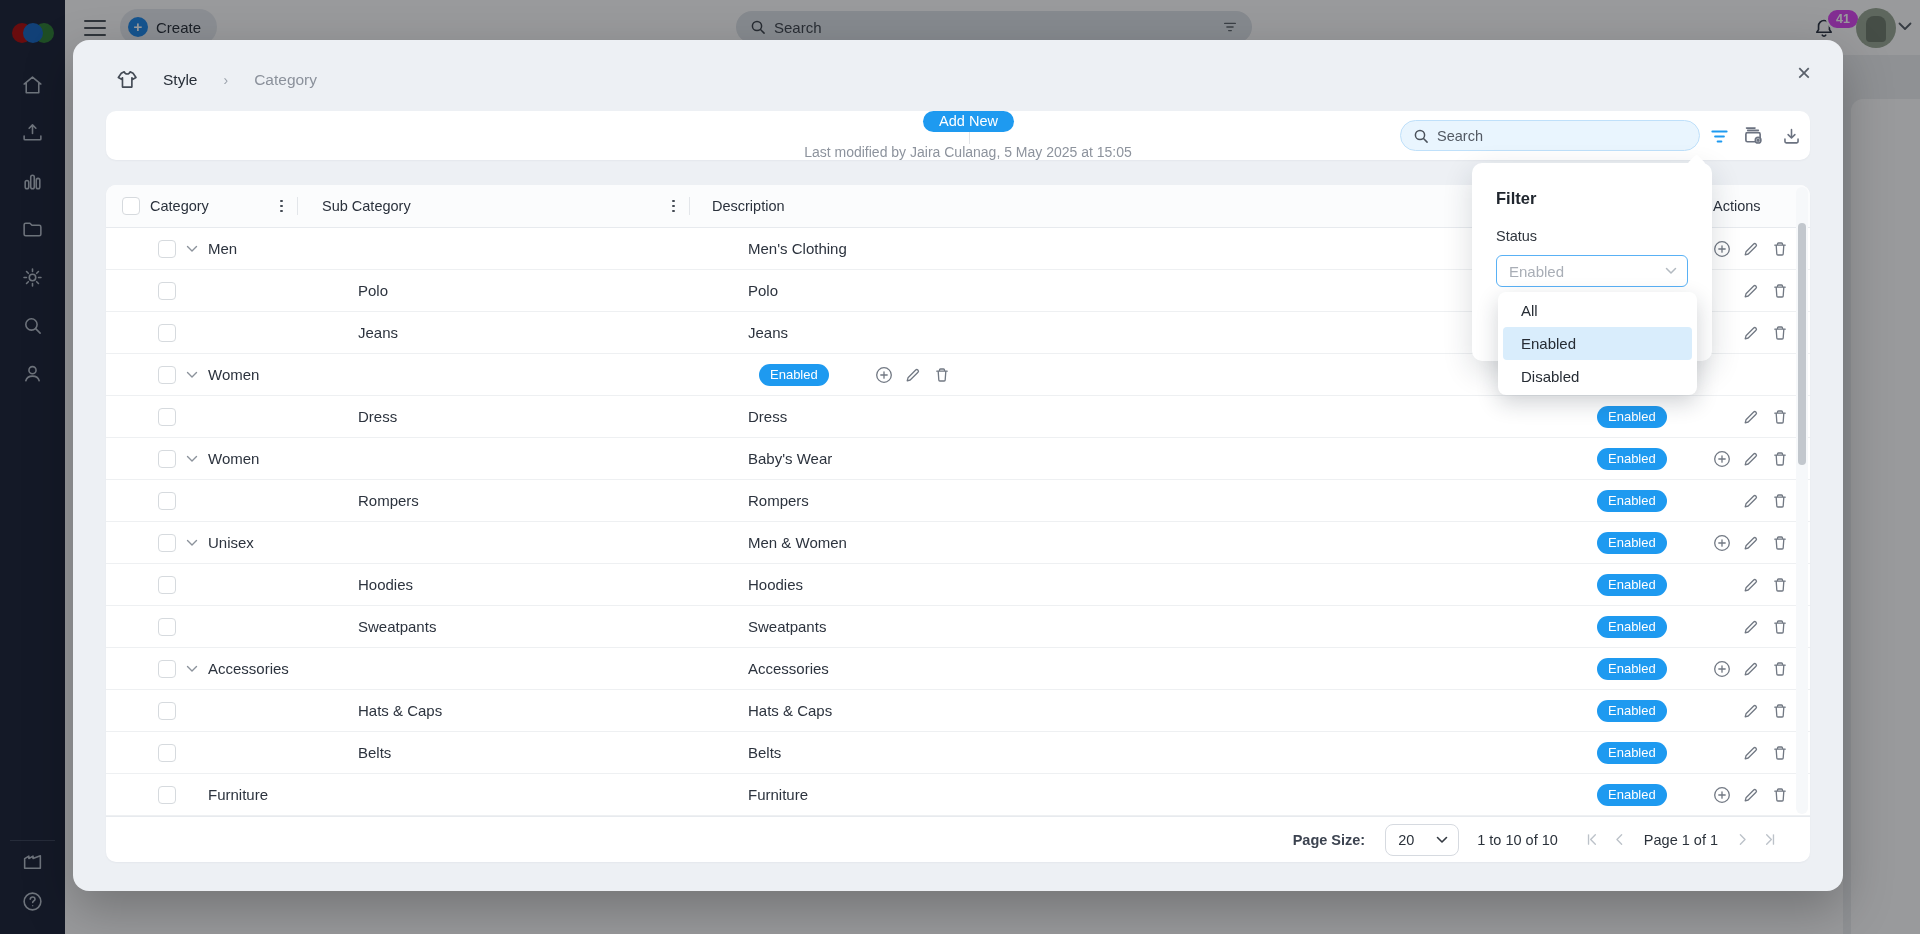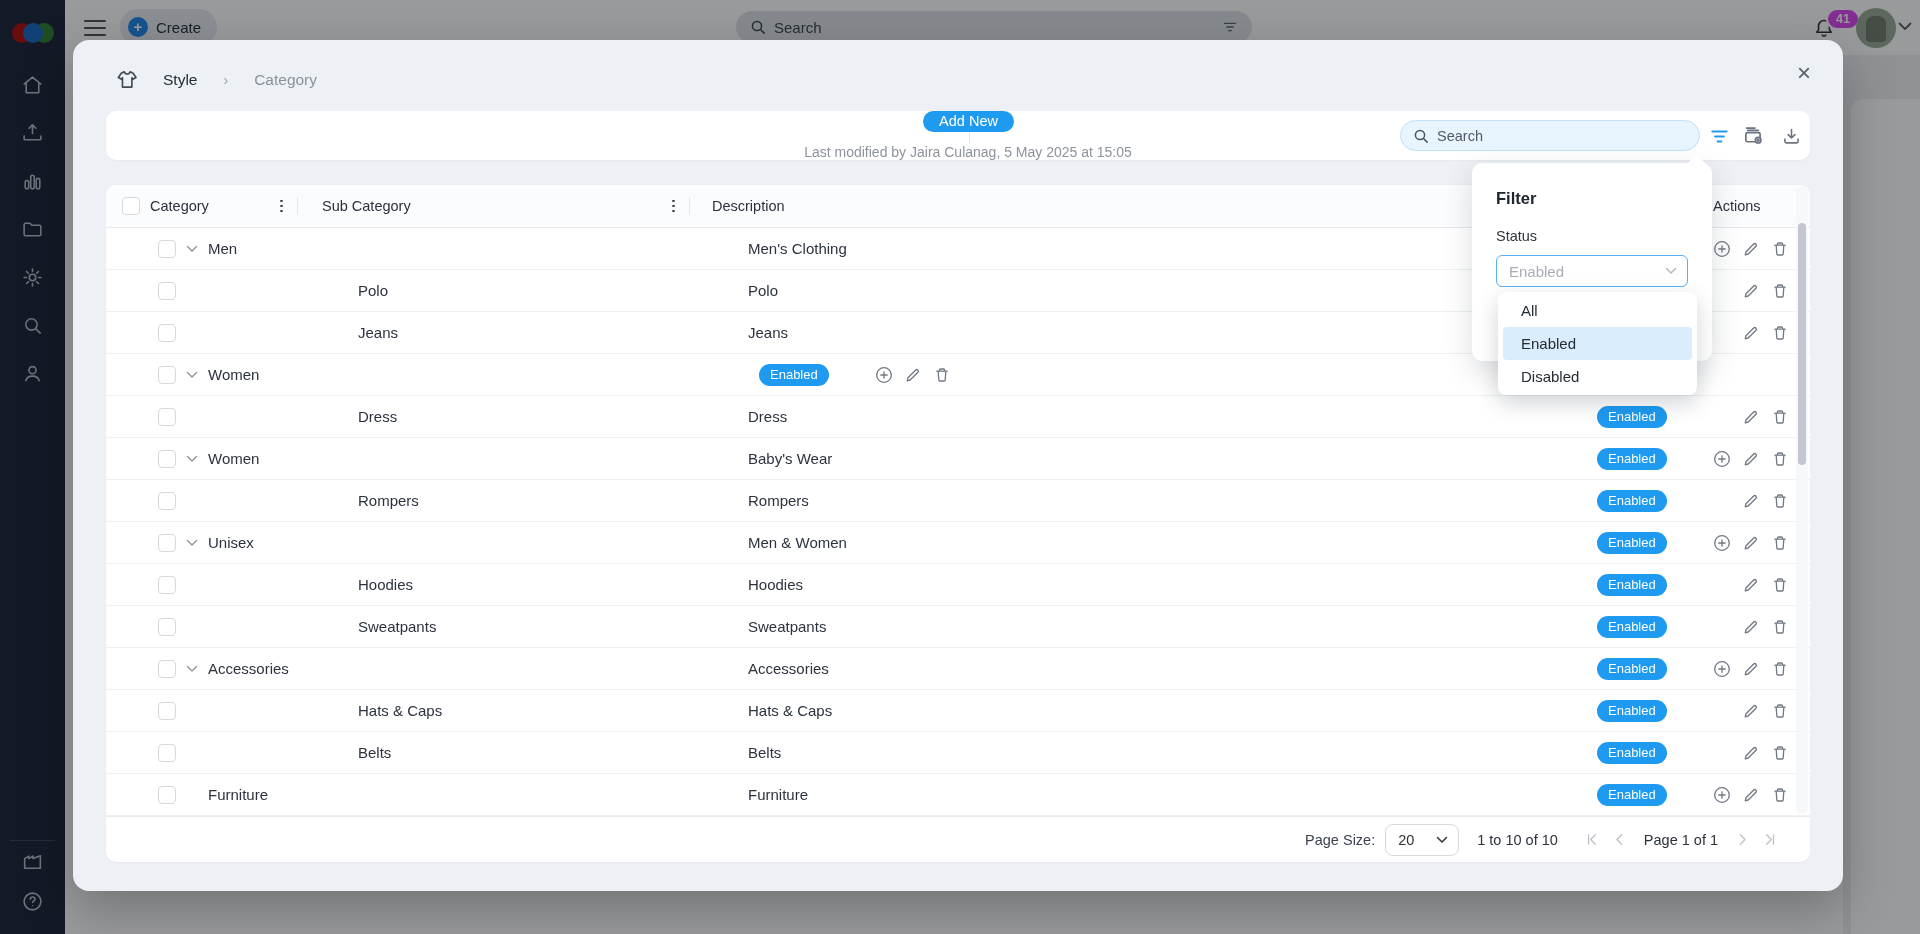--- a/index.html
+++ b/index.html
@@ -84,21 +84,21 @@
   .badge { height:22px; padding:0 11px; border-radius:11px; background:#1e9af0; color:#fff;
     font-size:13px; font-weight:500; display:inline-flex; align-items:center; }
   .act-ic { width:18px; height:18px; }
   .act-ic svg { stroke:#717883; fill:none; stroke-width:1.3; stroke-linecap:round; stroke-linejoin:round; }
 
   .scroll-track { position:absolute; right:2px; top:2px; width:12px; height:627px; background:#f6f8fa; border-radius:6px; }
   .scroll-thumb { position:absolute; left:2px; top:36px; width:8px; height:242px; background:#c2c7cd; border-radius:4px; }
 
   .pagerow { position:absolute; left:0; bottom:0; width:100%; height:46px; border-top:1px solid #e7eaee;
     display:flex; align-items:center; justify-content:flex-end; padding-right:26px; font-size:14.5px; color:#2b323b; }
-  .ps-label { margin-right:10px; color:#3c4350; }
+  .ps-label { margin-right:20px; color:#3c4350;font-weight:bold; }
   .ps-select { width:74px; height:32px; border:1px solid #d6dae0; border-radius:8px; display:flex; align-items:center;
     padding:0 10px 0 12px; margin-right:18px; }
   .ps-select .chev { margin-left:auto; }
   .pg-range { margin-right:20px; }
   .pg-ic { width:18px; height:18px; margin:0 5px; display:flex; align-items:center; justify-content:center; }
   .pg-ic svg { stroke:#bcc2c9; fill:none; stroke-width:1.6; stroke-linecap:round; stroke-linejoin:round; }
   .pg-info { margin:0 10px; }
 
   
   #popover { left:1399px; top:123px; width:240px; height:198px; background:#fff; border-radius:10px;

